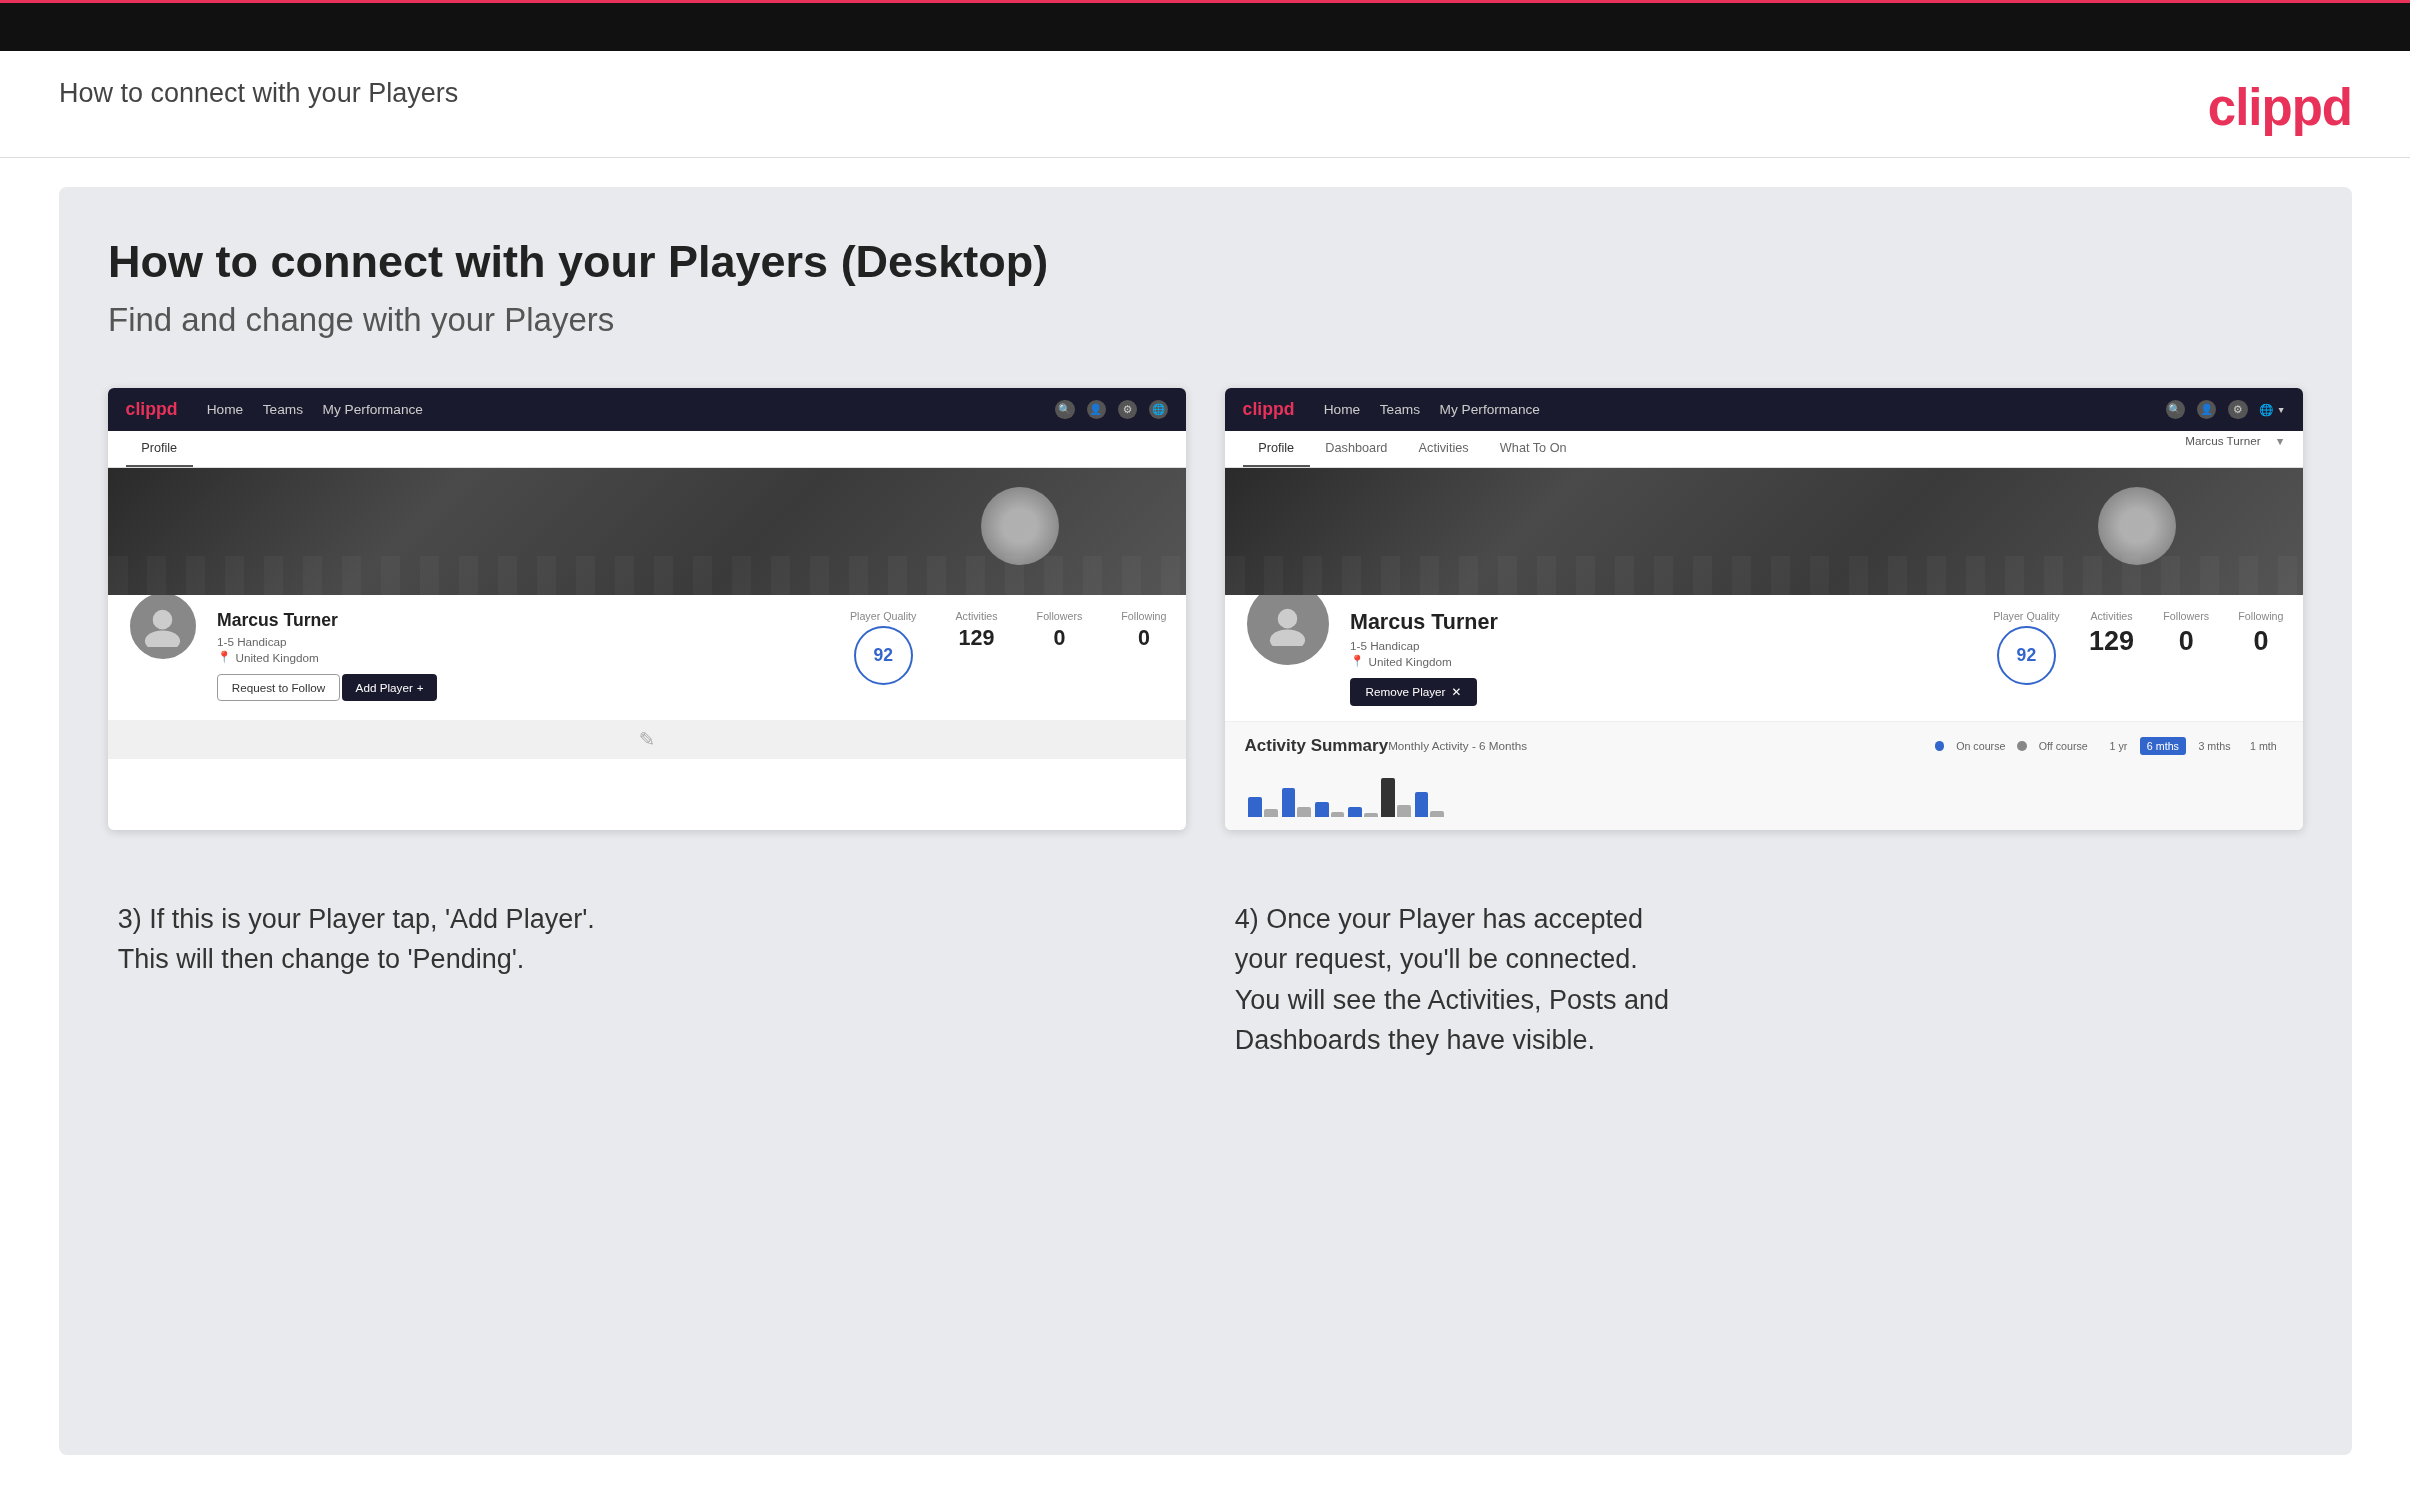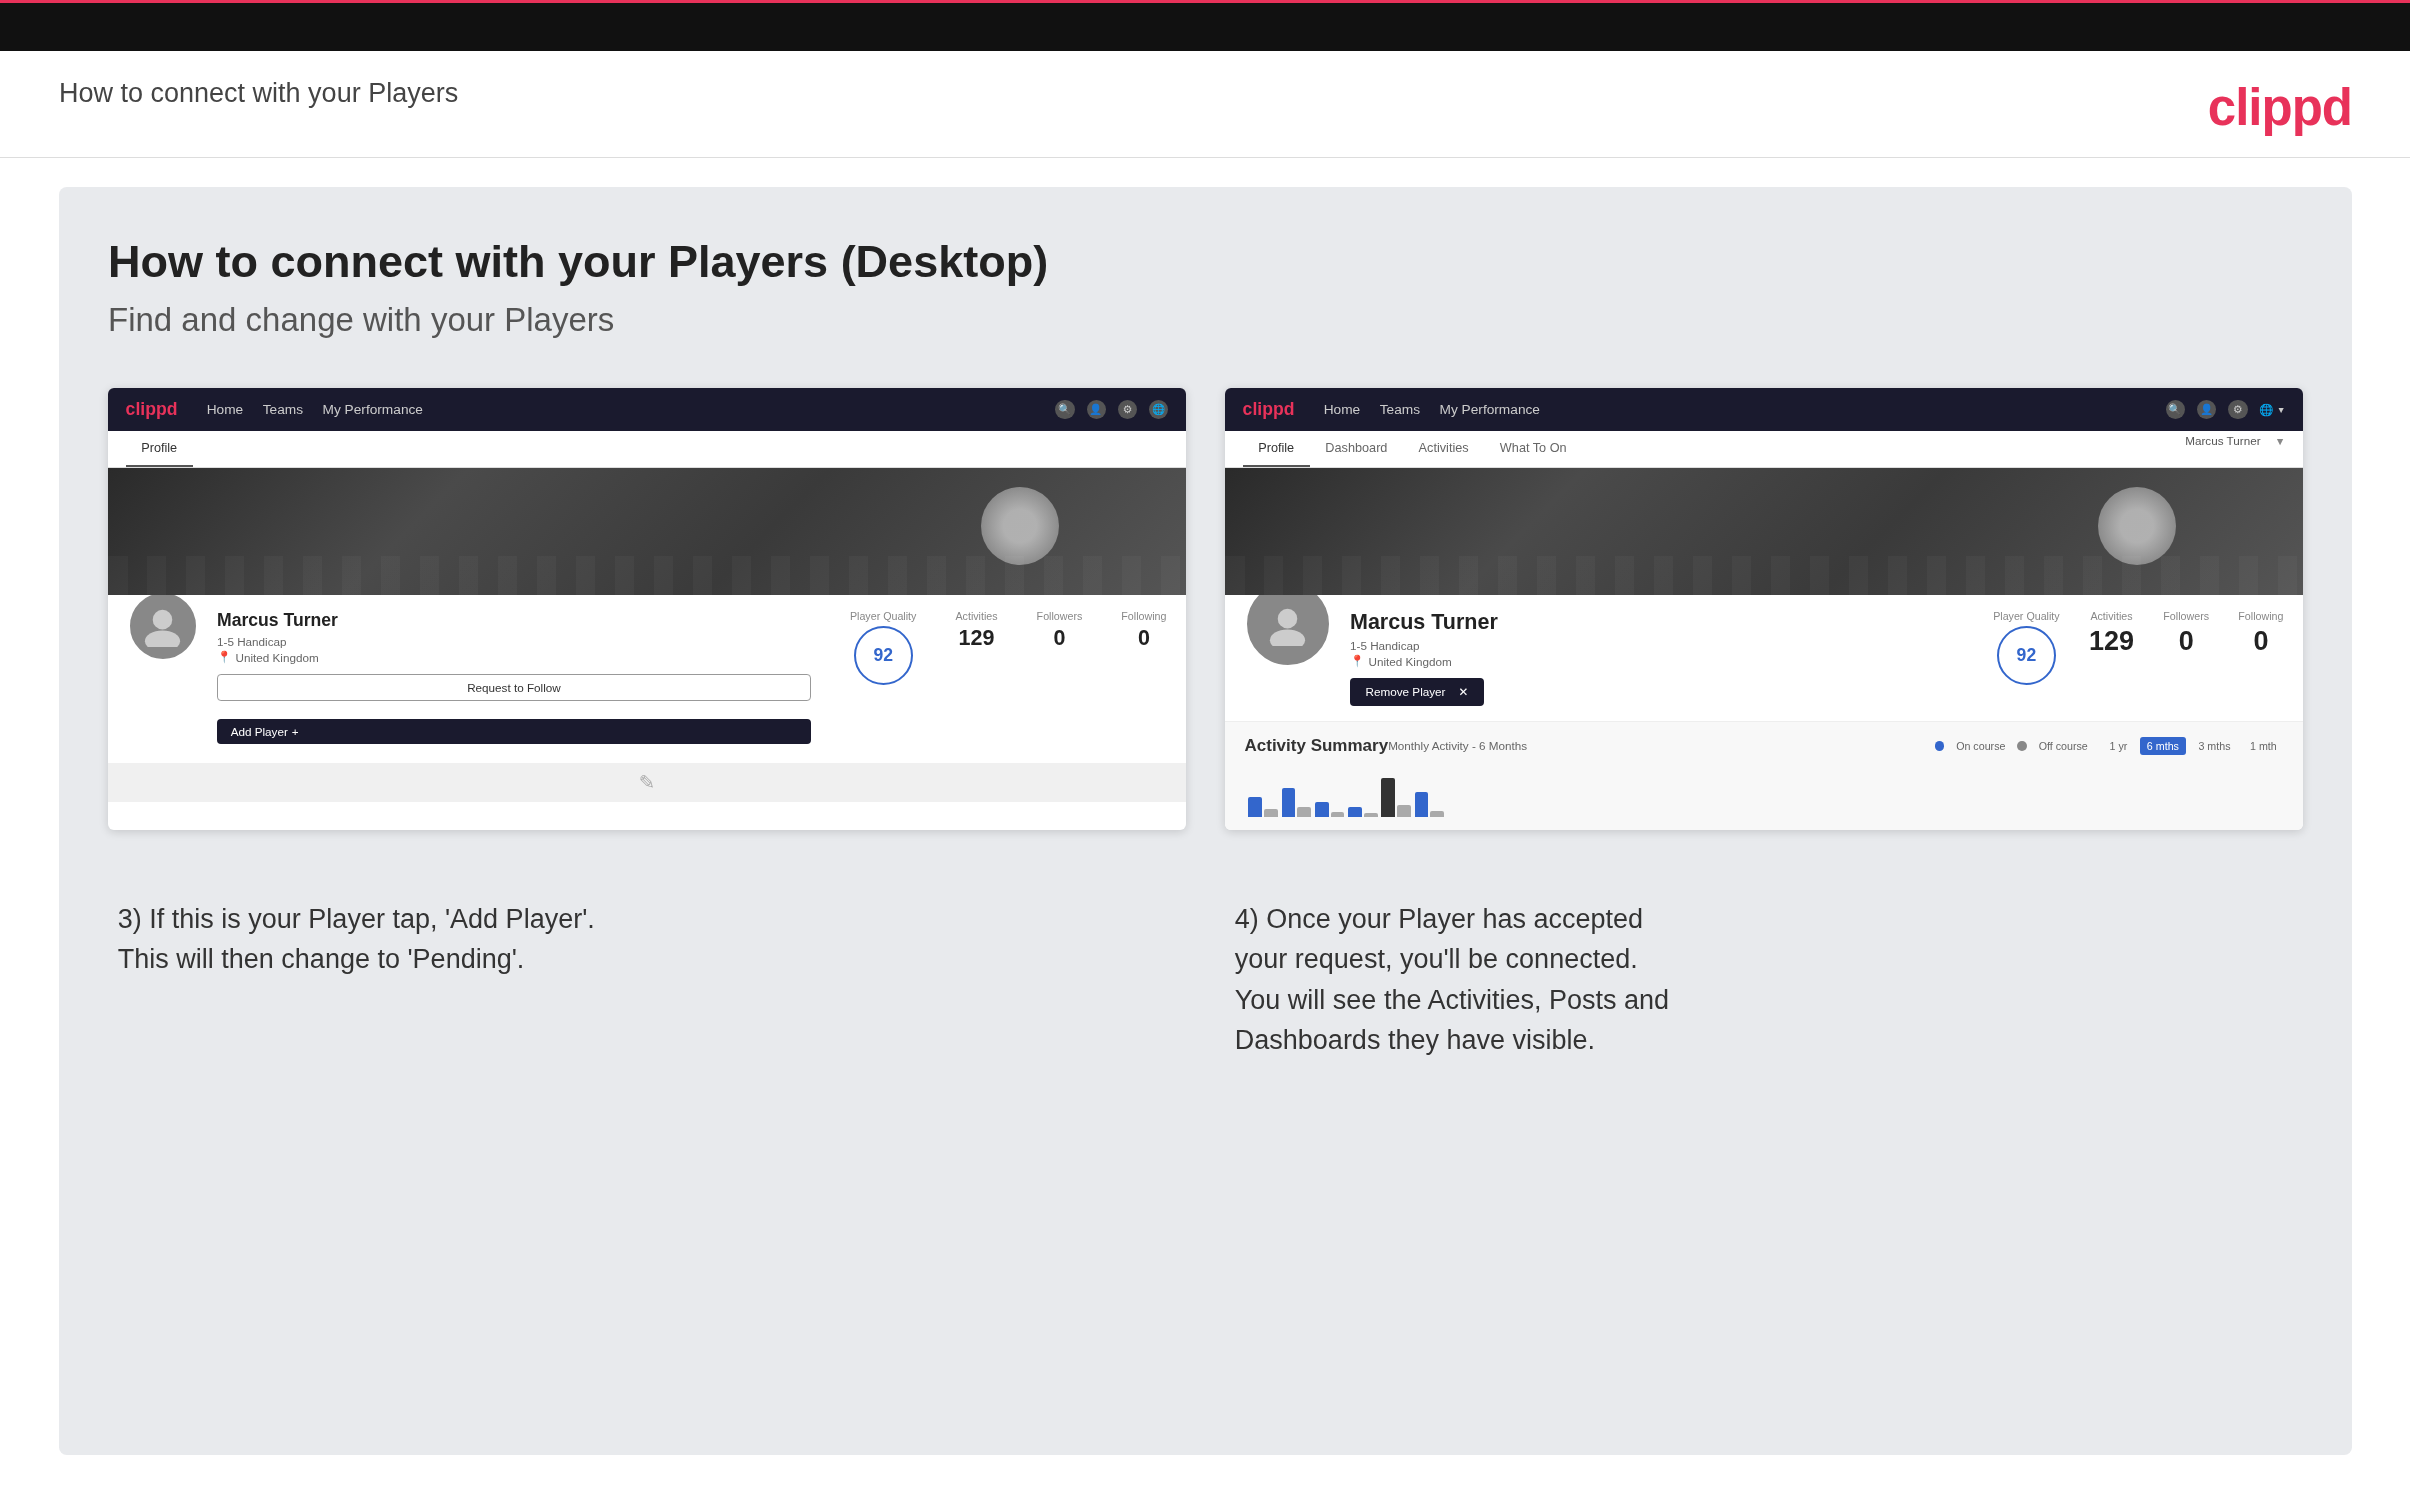--- a/index.html
+++ b/index.html
@@ -230,22 +230,21 @@
       font-size: 11.7px;
       color: #666;
       display: flex;
       align-items: center;
       gap: 3.9px;
       margin-bottom: 9.8px;
     }
 
     .profile-buttons {
       display: flex;
-      gap: 18px;
-      flex-direction: column;
+      gap: 2px;
     }
 
     .btn-follow {
       background: #fff;
       border: 1px solid #999;
       border-radius: 3.9px;
       padding: 5.9px 13.7px;
       font-size: 11.7px;
       color: #333;
       cursor: pointer;
@@ -267,21 +266,21 @@
     .btn-remove-player {
       background: #1a1a2e;
       border: none;
       border-radius: 3.9px;
       padding: 6.8px 15.6px;
       font-size: 11.7px;
       color: #fff;
       cursor: pointer;
       display: flex;
       align-items: center;
-      gap: 13px;
+      gap: 6px;
     }
 
     .stat-item {
       text-align: center;
     }
 
     .stat-label {
       font-size: 10.7px;
       color: #888;
       margin-bottom: 3.9px;

